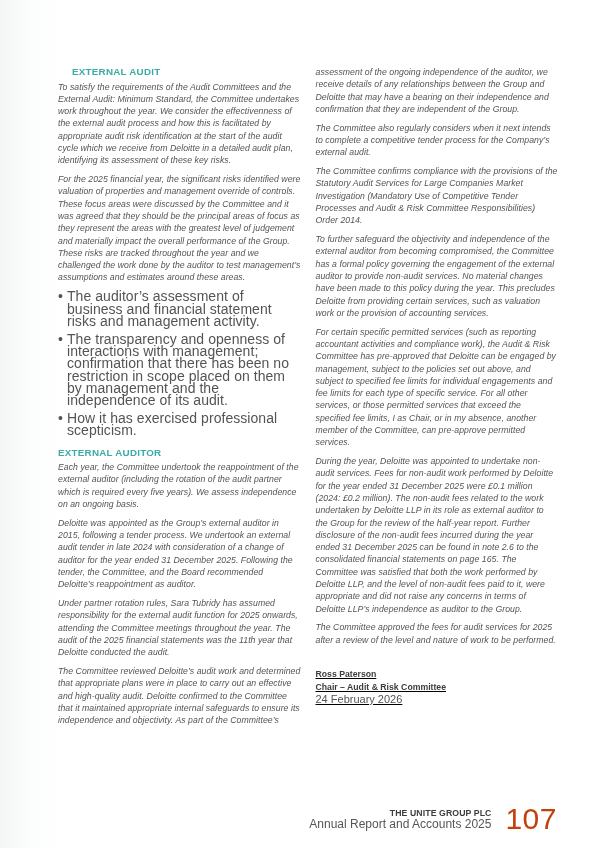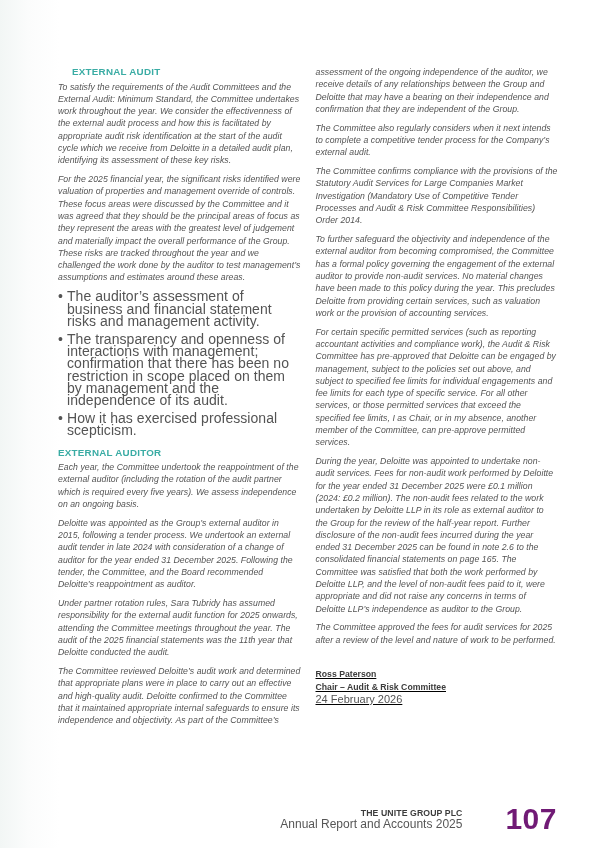--- a/index.html
+++ b/index.html
@@ -52,23 +52,22 @@
   }
   .footer-text { text-align: right; }
   .footer-company {
     font-size: 8.7px; font-weight: bold; color: #3c3c3c; line-height: 11.5px;
     letter-spacing: 0.1px;
   }
   .footer-report {
     font-size: 12px; color: #565656; line-height: 11.5px;
   }
   .page-number {
-    font-size: 30px; color: #701a75; font-weight: 700; letter-spacing: 0.5px;
+    font-size: 30px; color: #c2410c; font-weight: 400; letter-spacing: 0.5px;
     line-height: 30px;
-    margin-left: 29px;
   }
 </style>
 </head>
 <body>
 
 <div class="page-bg"></div>
 
 <div class="content">
   <div class="col" id="left-col">
       <h2 class="section-heading">EXTERNAL AUDIT</h2>

